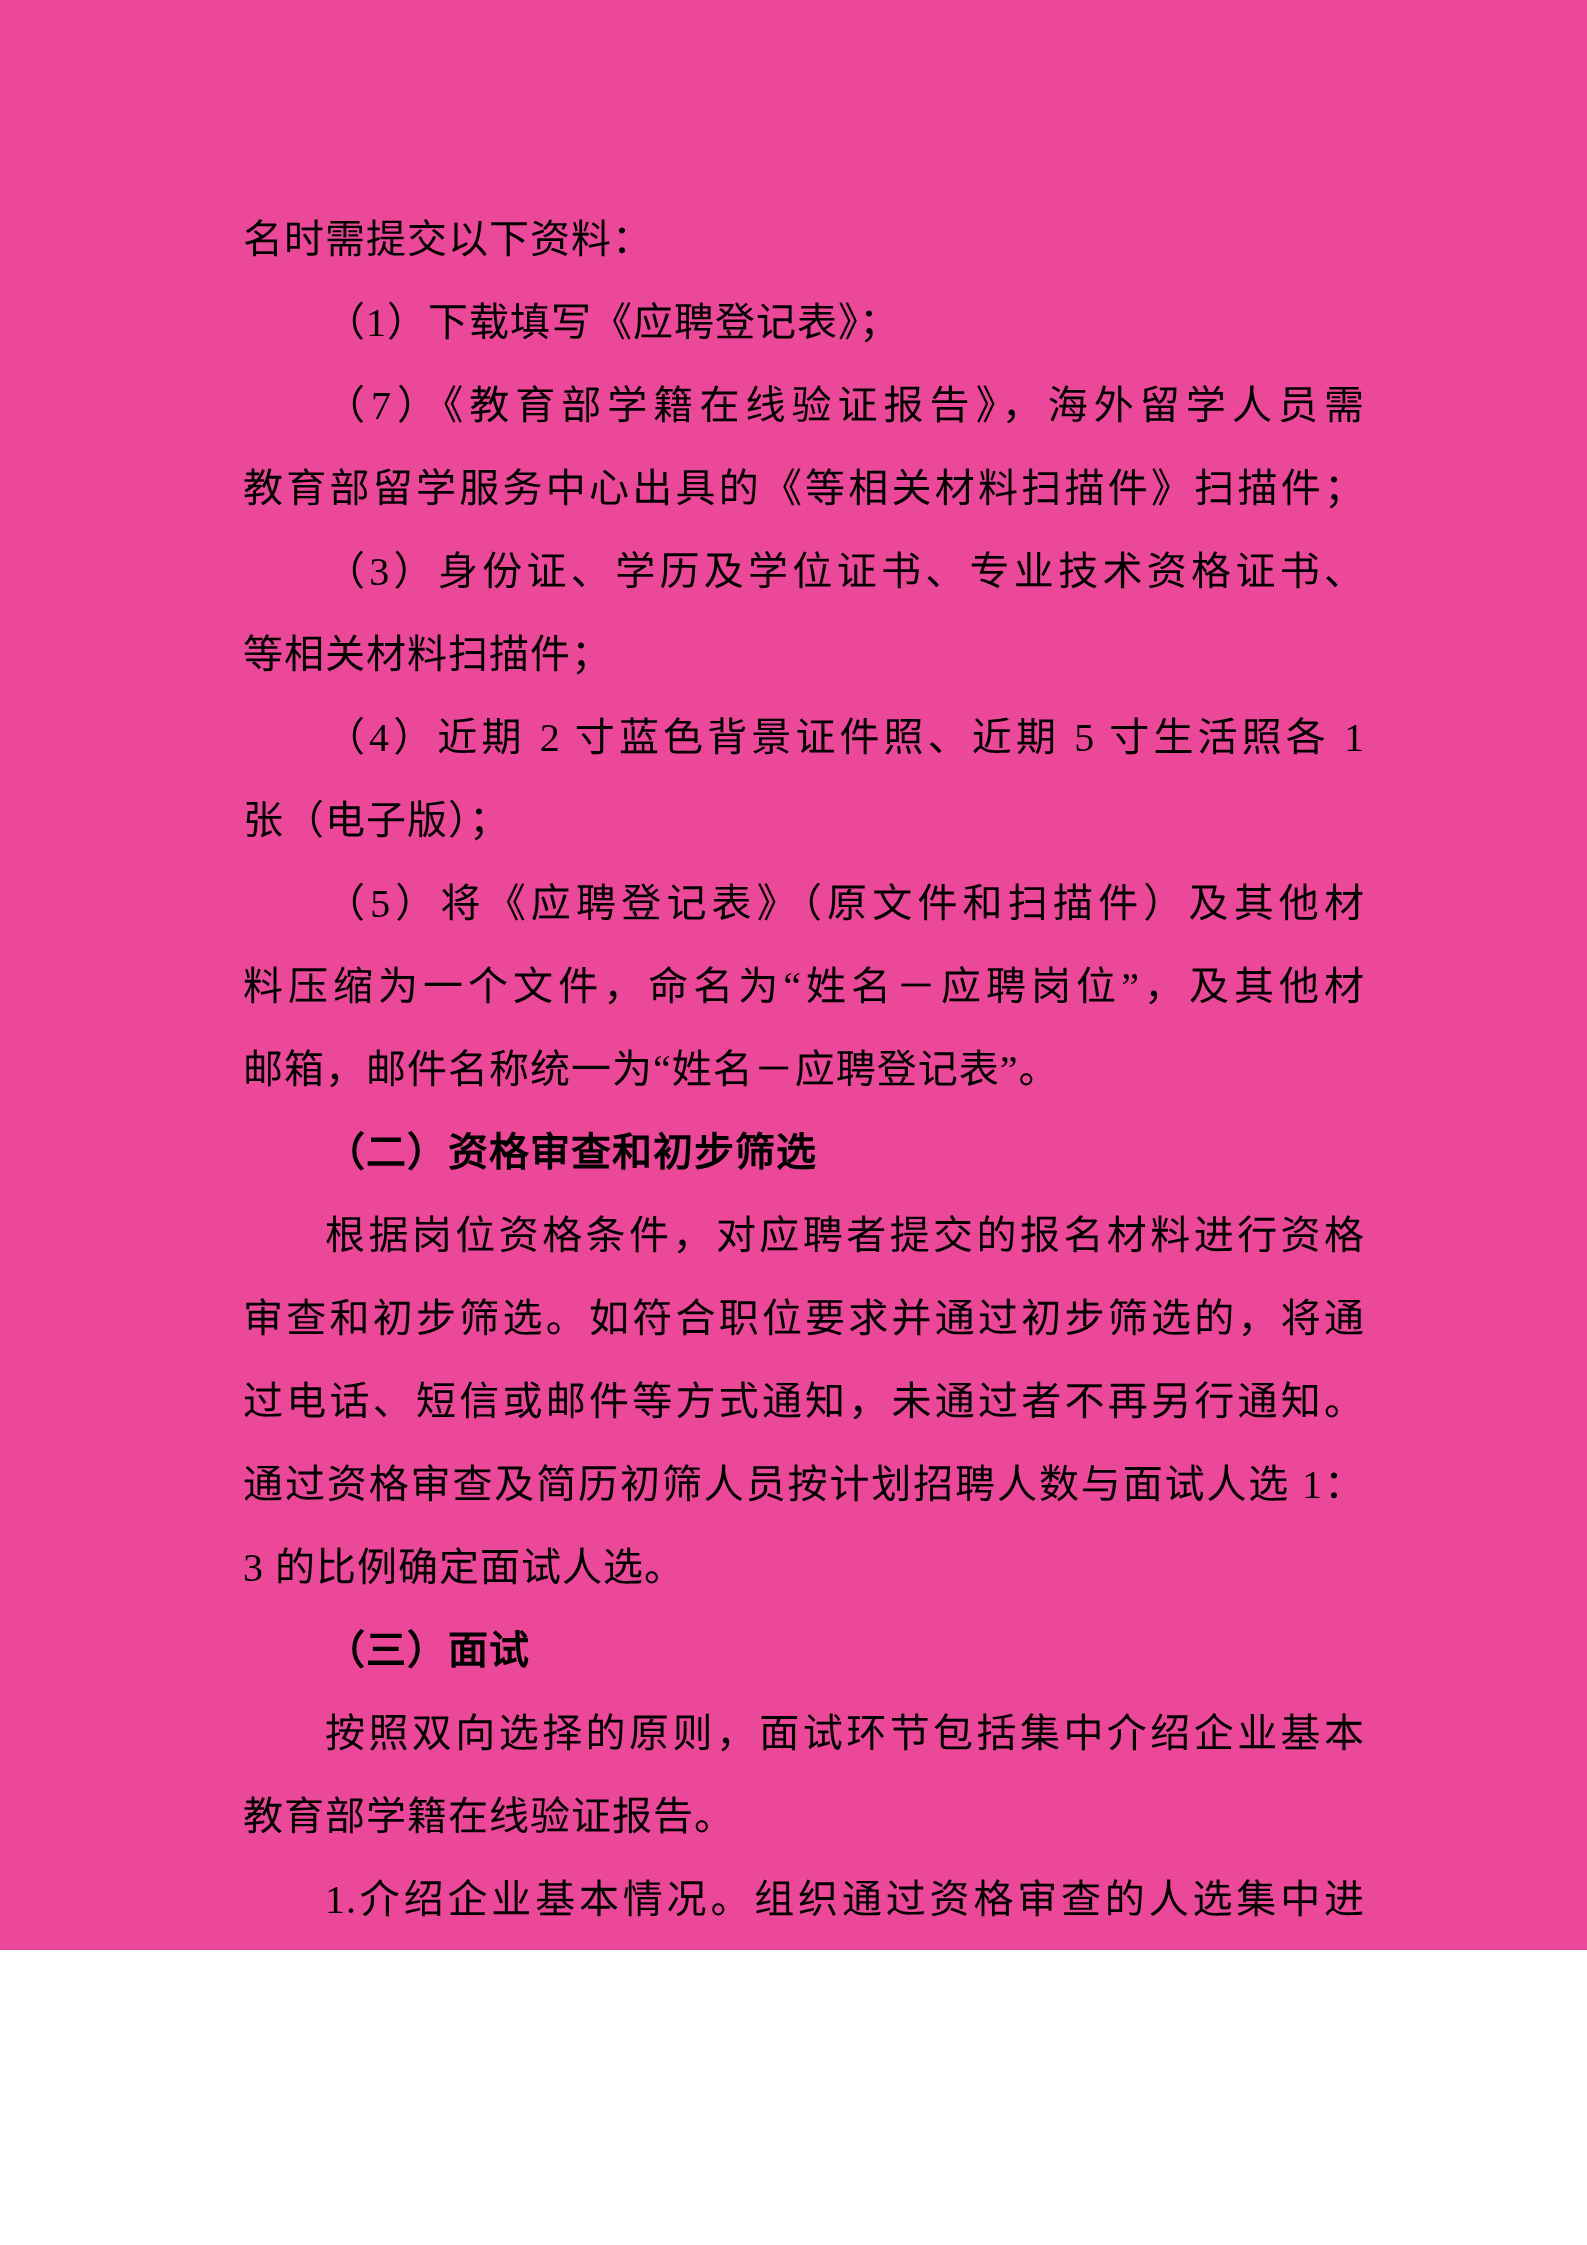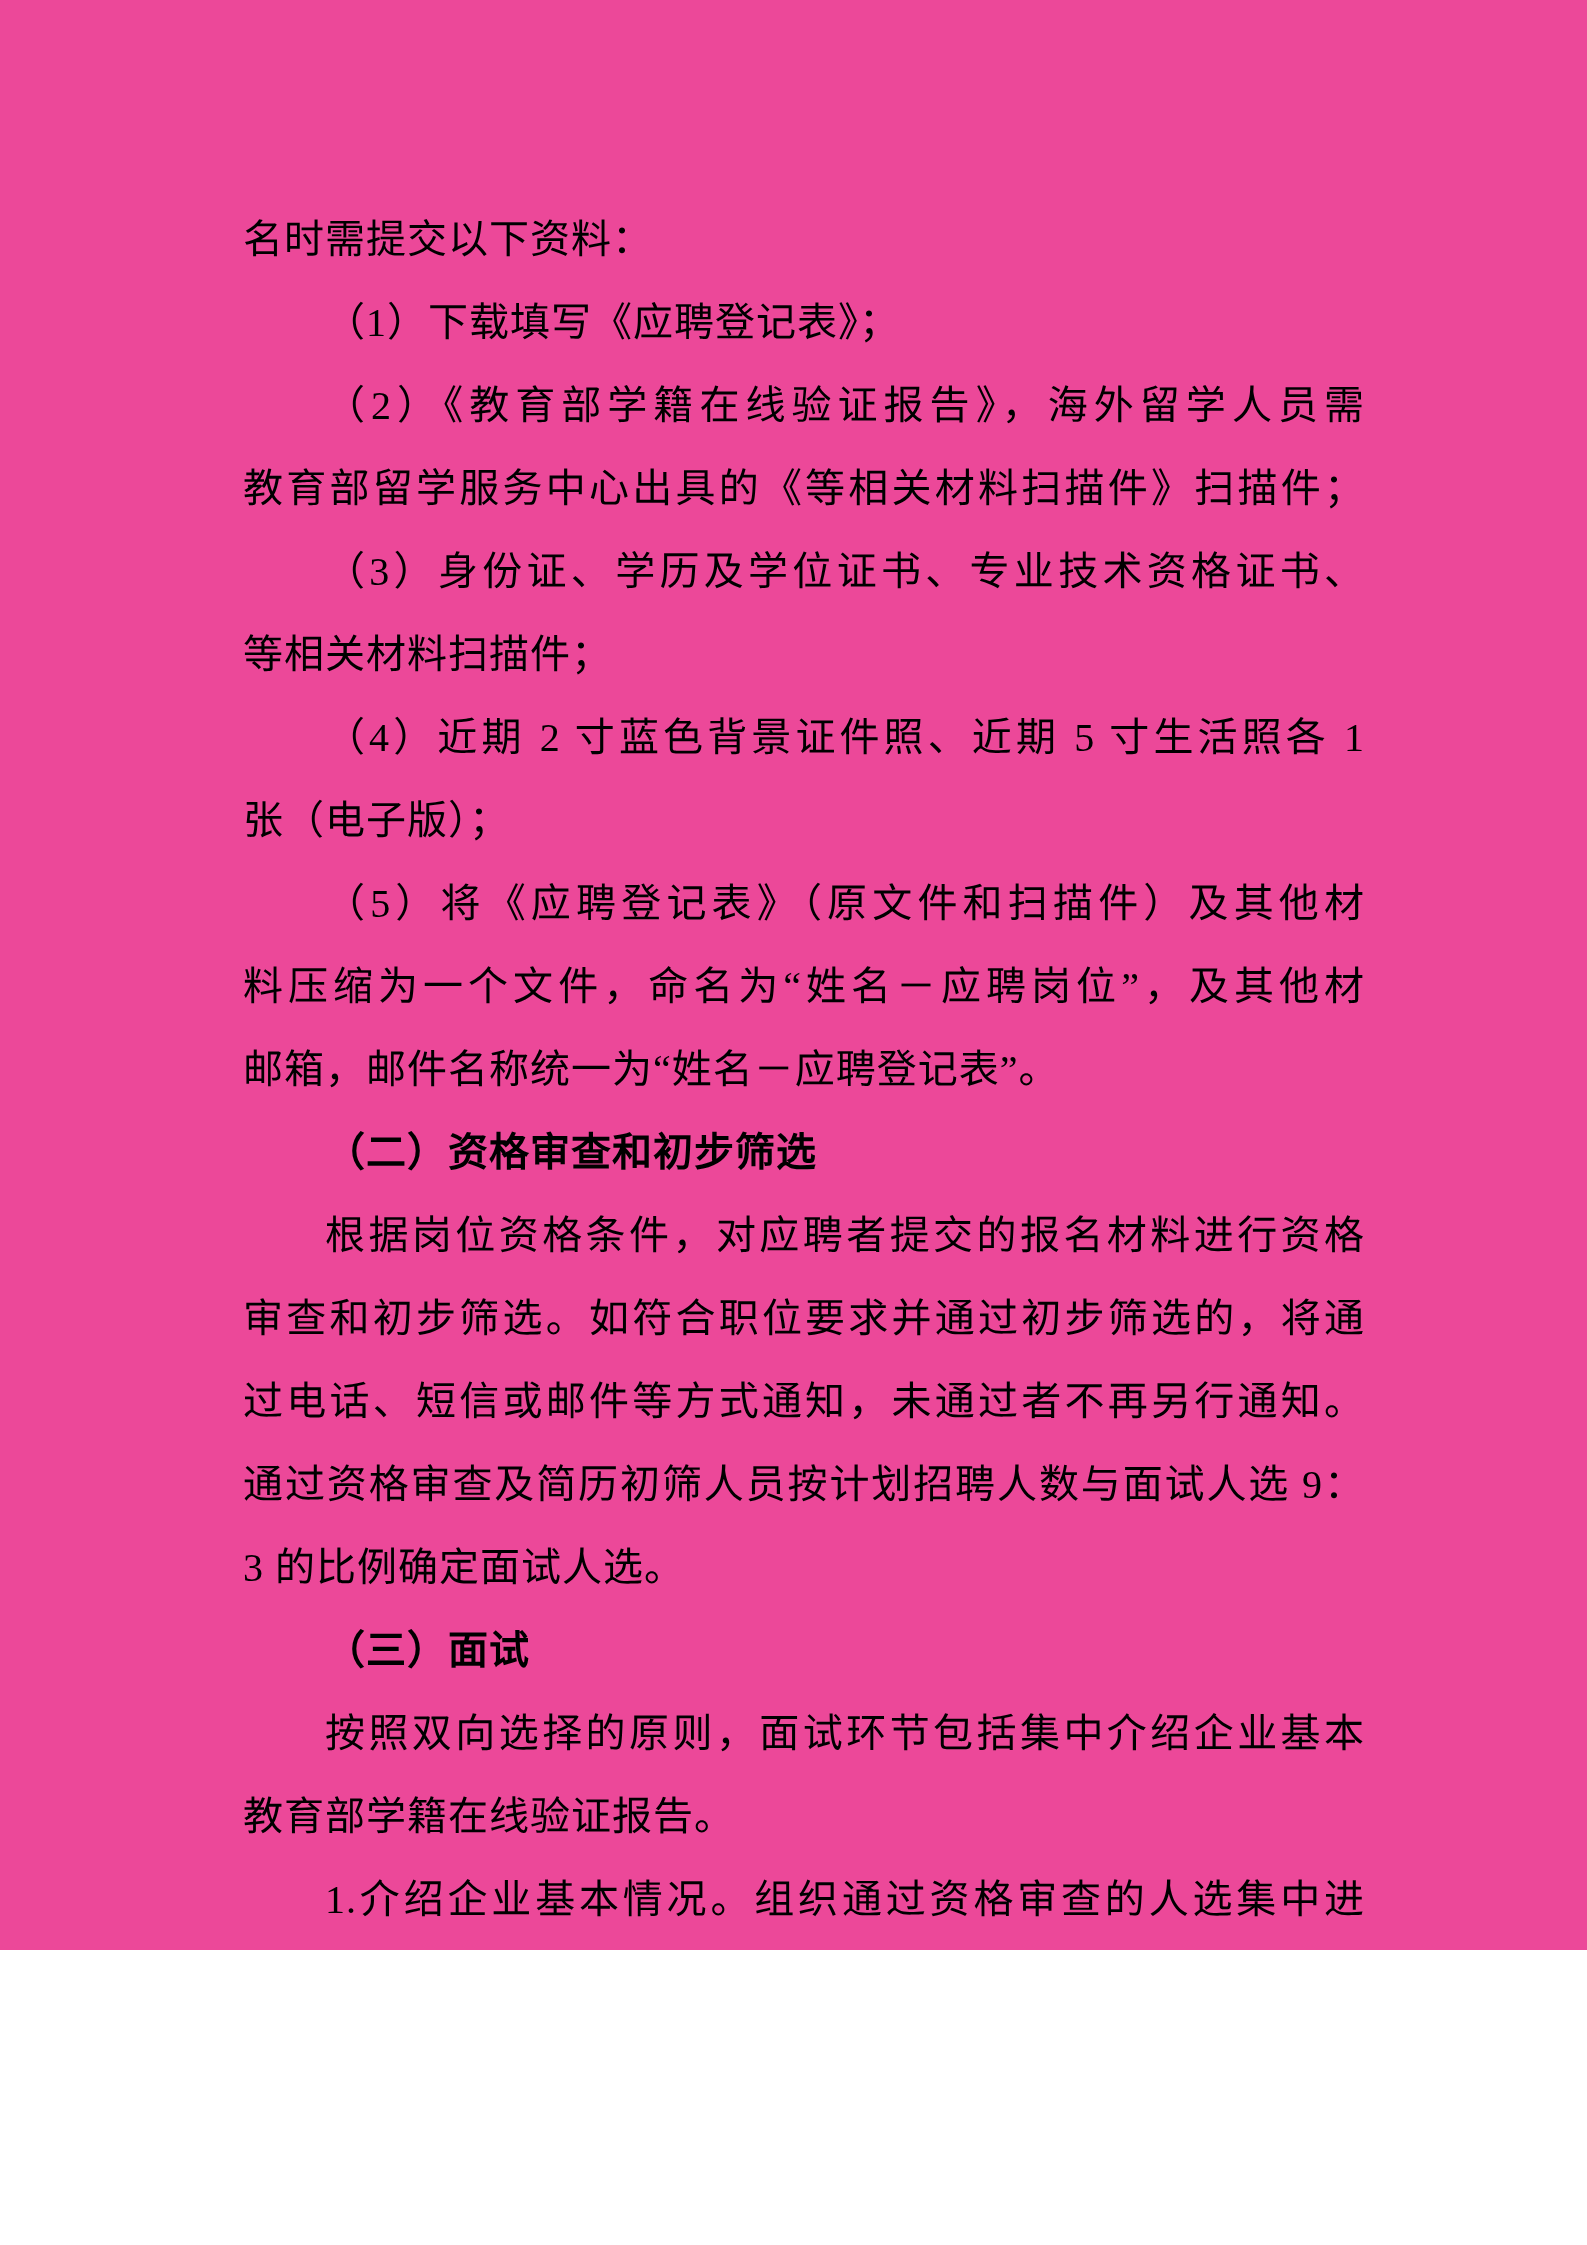--- a/index.html
+++ b/index.html
@@ -64,21 +64,21 @@
 
 <div class="page">
   <main class="text-block">
       <div class="paragraph">
         <div class="line">名时需提交以下资料：</div>
       </div>
       <div class="paragraph">
         <div class="line indent">（1）下载填写《应聘登记表》；</div>
       </div>
       <div class="paragraph">
-        <div class="line fill indent">（2）《教育部学籍在线验证报告》，海外留学人员需</div>
+        <div class="line fill indent">（7）《教育部学籍在线验证报告》，海外留学人员需</div>
         <div class="line fill">教育部留学服务中心出具的《等相关材料扫描件》扫描件；</div>
       </div>
       <div class="paragraph">
         <div class="line fill indent">（3）身份证、学历及学位证书、专业技术资格证书、</div>
         <div class="line">等相关材料扫描件；</div>
       </div>
       <div class="paragraph">
         <div class="line fill indent">（4）近期 2 寸蓝色背景证件照、近期 5 寸生活照各 1</div>
         <div class="line">张（电子版）；</div>
       </div>
@@ -87,21 +87,21 @@
         <div class="line fill">料压缩为一个文件，命名为“姓名－应聘岗位”，及其他材</div>
         <div class="line">邮箱，邮件名称统一为“姓名－应聘登记表”。</div>
       </div>
       <div class="paragraph heading">
         <div class="line indent">（二）资格审查和初步筛选</div>
       </div>
       <div class="paragraph">
         <div class="line fill indent">根据岗位资格条件，对应聘者提交的报名材料进行资格</div>
         <div class="line fill">审查和初步筛选。如符合职位要求并通过初步筛选的，将通</div>
         <div class="line fill">过电话、短信或邮件等方式通知，未通过者不再另行通知。</div>
-        <div class="line fill">通过资格审查及简历初筛人员按计划招聘人数与面试人选 9：</div>
+        <div class="line fill">通过资格审查及简历初筛人员按计划招聘人数与面试人选 1：</div>
         <div class="line">3 的比例确定面试人选。</div>
       </div>
       <div class="paragraph heading">
         <div class="line indent">（三）面试</div>
       </div>
       <div class="paragraph">
         <div class="line fill indent">按照双向选择的原则，面试环节包括集中介绍企业基本</div>
         <div class="line">教育部学籍在线验证报告。</div>
       </div>
       <div class="paragraph">

